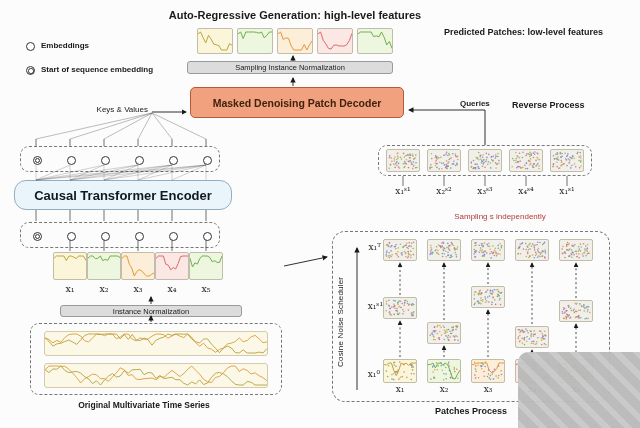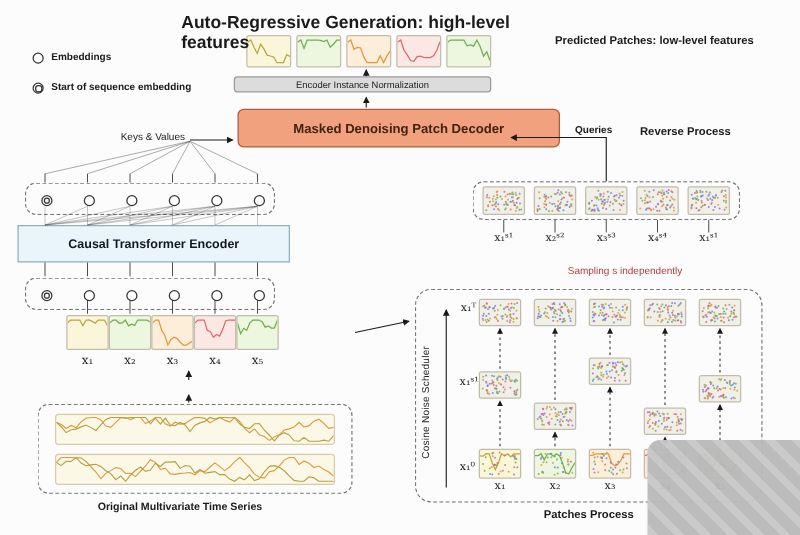--- a/index.html
+++ b/index.html
@@ -4,21 +4,21 @@
 <style>
   *{margin:0;padding:0;box-sizing:border-box}
   body{background:#fff}
   #canvas{position:relative;width:640px;height:428px;background:#fcfcfc;font-family:"Liberation Sans",sans-serif;overflow:hidden}
   .lbl{position:absolute;color:#1a1a1a}
   .bold{font-weight:bold}
   .dashedbox{position:absolute;border:1px dashed #777;border-radius:9px}
   .bigdash{border-radius:13px}
   .normbar{position:absolute;background:var(--norm-bar-bg,#dcdcdc);border:1px solid #9a9a9a;border-radius:3px;font-size:7.5px;display:flex;align-items:center;justify-content:center;color:#222}
   .decoder{position:absolute;display:flex;align-items:center;justify-content:center;background:var(--decoder-bg,#f1a17d);border:1.6px solid var(--decoder-border,#b05c3a);border-radius:5px;font-weight:bold;font-size:10.5px;color:#40220f}
-  .encoder{position:absolute;display:flex;align-items:center;justify-content:center;background:var(--encoder-bg,#eaf4fb);border:1px solid var(--encoder-border,#93aebf);border-radius:0;font-weight:bold;font-size:10px;color:#101820}
+  .encoder{position:absolute;display:flex;align-items:center;justify-content:center;background:var(--encoder-bg,#eaf4fb);border:1px solid var(--encoder-border,#93aebf);border-radius:12px;font-weight:bold;font-size:13px;color:#101820}
   .patch{position:absolute;border:1px solid #c2bda8;border-radius:2px;overflow:hidden;background:#f1efe9}
   .strip{position:absolute;background:#fcf8e8;border:1px solid #d6cba4;border-radius:3px;overflow:hidden}
   .circle{position:absolute;width:9px;height:9px;border:1px solid #333;border-radius:50%;background:#fff}
   .sos:after{content:"";position:absolute;left:50%;top:50%;width:3.5px;height:3.5px;margin:-2.3px 0 0 -2.3px;border:1px solid #333;border-radius:50%}
   .legicon{position:absolute;width:9px;height:9px;border:1px solid #333;border-radius:50%;background:#fff}
   .mlabel{position:absolute;font-family:"DejaVu Serif",serif;font-size:9.5px;color:#1a1a1a;text-align:center}
   .caption{position:absolute;font-weight:bold;font-size:8.5px;color:#1a1a1a;text-align:center}
   .vert{position:absolute;writing-mode:vertical-rl;transform:rotate(180deg);font-size:8px;color:#222;text-align:center;letter-spacing:.2px}
   .note{position:absolute;font-size:8px;color:var(--sampling-note-red,#b23b3b);text-align:center}
   #overlay{position:absolute;left:0;top:0;width:640px;height:428px;pointer-events:none}
@@ -50,24 +50,27 @@
     <span class="circle" style="left:113.5px;top:8.5px"></span>
     <span class="circle" style="left:147.5px;top:8.5px"></span>
     <span class="circle" style="left:181.5px;top:8.5px"></span>
   </div>
 
   <div class="dashedbox" style="left:30px;top:323px;width:252px;height:72px"></div>
   <div class="dashedbox" style="left:378px;top:145px;width:214px;height:31px"></div>
   <div class="dashedbox bigdash" style="left:332px;top:231px;width:278px;height:171px"></div>
 
   <div class="normbar" style="left:187px;top:61px;width:206px;height:13px">
-    <span>Encoder Instance Normalization</span>
+    <span>Sampling Instance Normalization</span>
   </div>
-  <div class="decoder" style="left:190px;top:87px;width:258px;height:31px">
+  <div class="decoder" style="left:190px;top:87px;width:214px;height:31px">
     <span>Masked Denoising Patch Decoder</span>
+  </div>
+  <div class="normbar" style="left:60px;top:305px;width:182px;height:12px">
+    <span>Instance Normalization</span>
   </div>
 
   <svg id="overlay">
       <defs>
         <marker id="ah" markerWidth="7" markerHeight="7" refX="5" refY="3" orient="auto">
           <path d="M0,0L6,3L0,6Z" fill="#1a1a1a"></path>
         </marker>
       </defs>
       <line x1="36" y1="146" x2="36" y2="139" stroke="#333" stroke-width="0.7"></line>
       <line x1="36" y1="139" x2="152" y2="113" stroke="#444" stroke-width="0.5" opacity="0.7"></line>
@@ -1351,21 +1354,21 @@
         <circle cx="15.4" cy="13.3" r="0.8" fill="#5b8fd4" opacity="0.85"></circle>
         <circle cx="20.3" cy="8.7" r="0.8" fill="#b8a63e" opacity="0.85"></circle>
         <circle cx="16.5" cy="11.4" r="0.8" fill="#9a6fd0" opacity="0.85"></circle>
         <circle cx="6.0" cy="7.9" r="0.8" fill="#d96b6b" opacity="0.85"></circle>
         <circle cx="26.7" cy="8.3" r="0.8" fill="#9a6fd0" opacity="0.85"></circle>
         <circle cx="12.2" cy="11.6" r="0.8" fill="#5b8fd4" opacity="0.85"></circle>
         <circle cx="19.7" cy="17.2" r="0.8" fill="#b8a63e" opacity="0.85"></circle>
         <circle cx="7.8" cy="2.3" r="0.8" fill="#5b8fd4" opacity="0.85"></circle>
       </svg></div>
 
-  <div class="lbl bold" style="left:145px;top:9px;width:270px;font-size:14px;text-align:left">Auto-Regressive Generation: high-level features</div>
+  <div class="lbl bold" style="left:160px;top:9px;width:270px;font-size:11px;text-align:center">Auto-Regressive Generation: high-level features</div>
   <div class="lbl bold" style="left:444px;top:27px;width:192px;font-size:9px">Predicted Patches: low-level features</div>
   <div class="lbl" style="left:86px;top:105px;width:62px;font-size:8px;font-weight:400;text-align:right">Keys &amp; Values</div>
   <div class="lbl" style="left:460px;top:99px;width:46px;font-size:8px;font-weight:600">Queries</div>
   <div class="lbl bold" style="left:512px;top:100px;width:78px;font-size:9px">Reverse Process</div>
 
   <span class="legicon" style="left:26px;top:42px"></span>
   <div class="lbl" style="left:41px;top:41px;font-size:8px;font-weight:600">Embeddings</div>
   <span class="legicon sos" style="left:26px;top:66px"></span>
   <div class="lbl" style="left:41px;top:65px;font-size:8px;font-weight:600">Start of sequence embedding</div>
 

